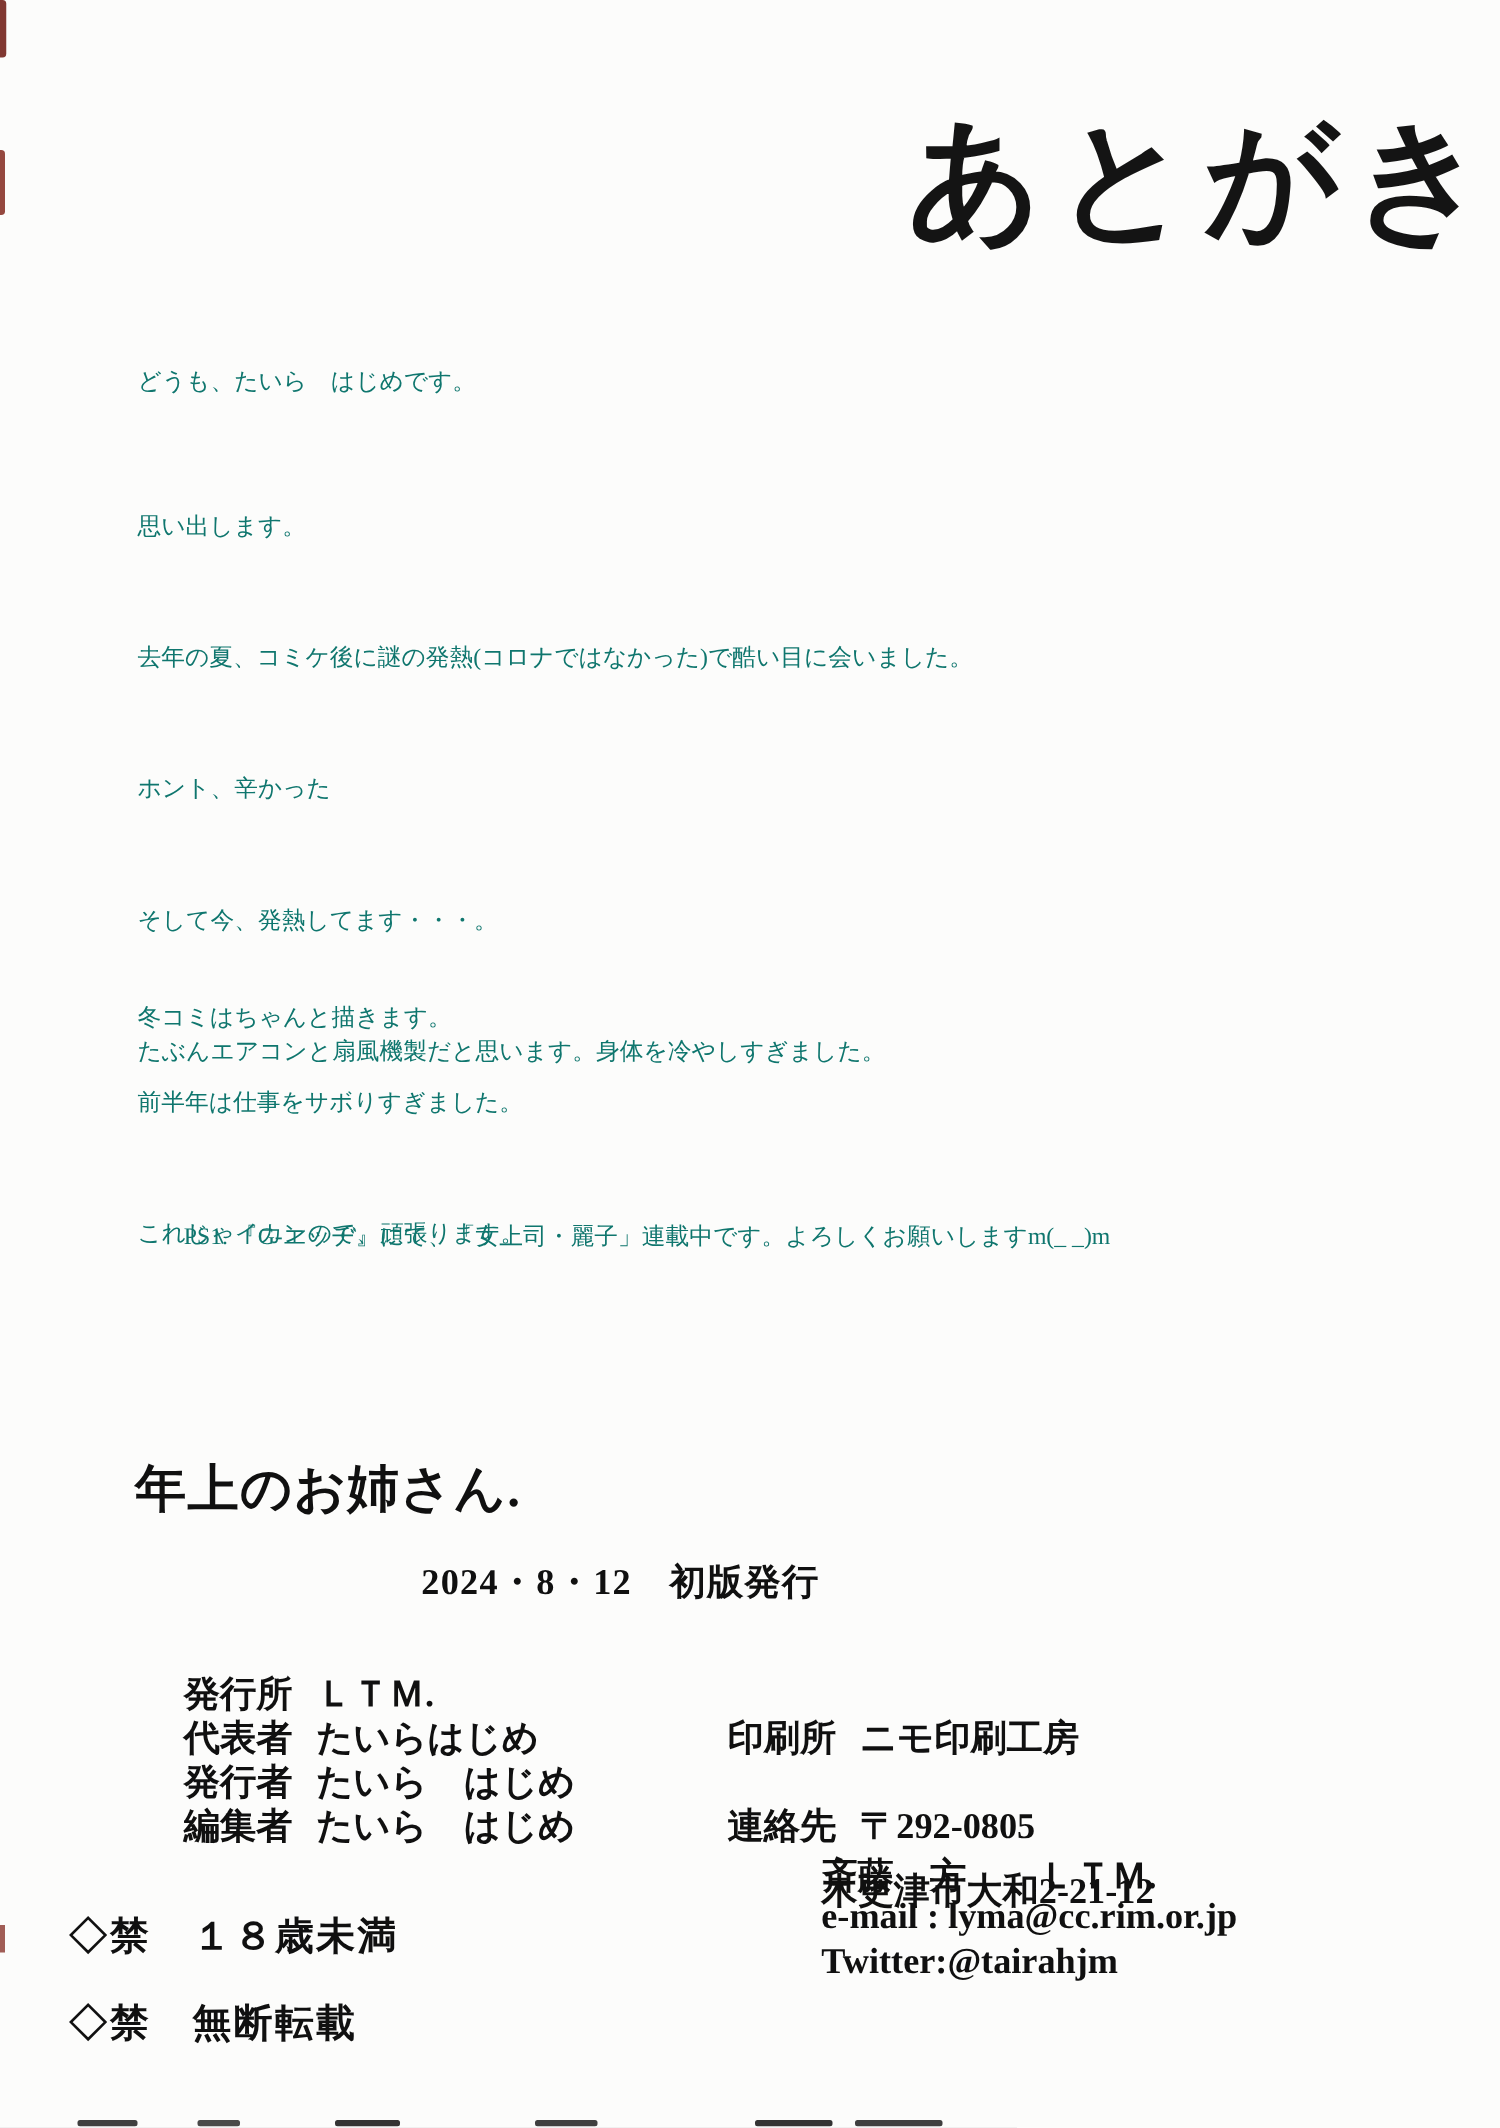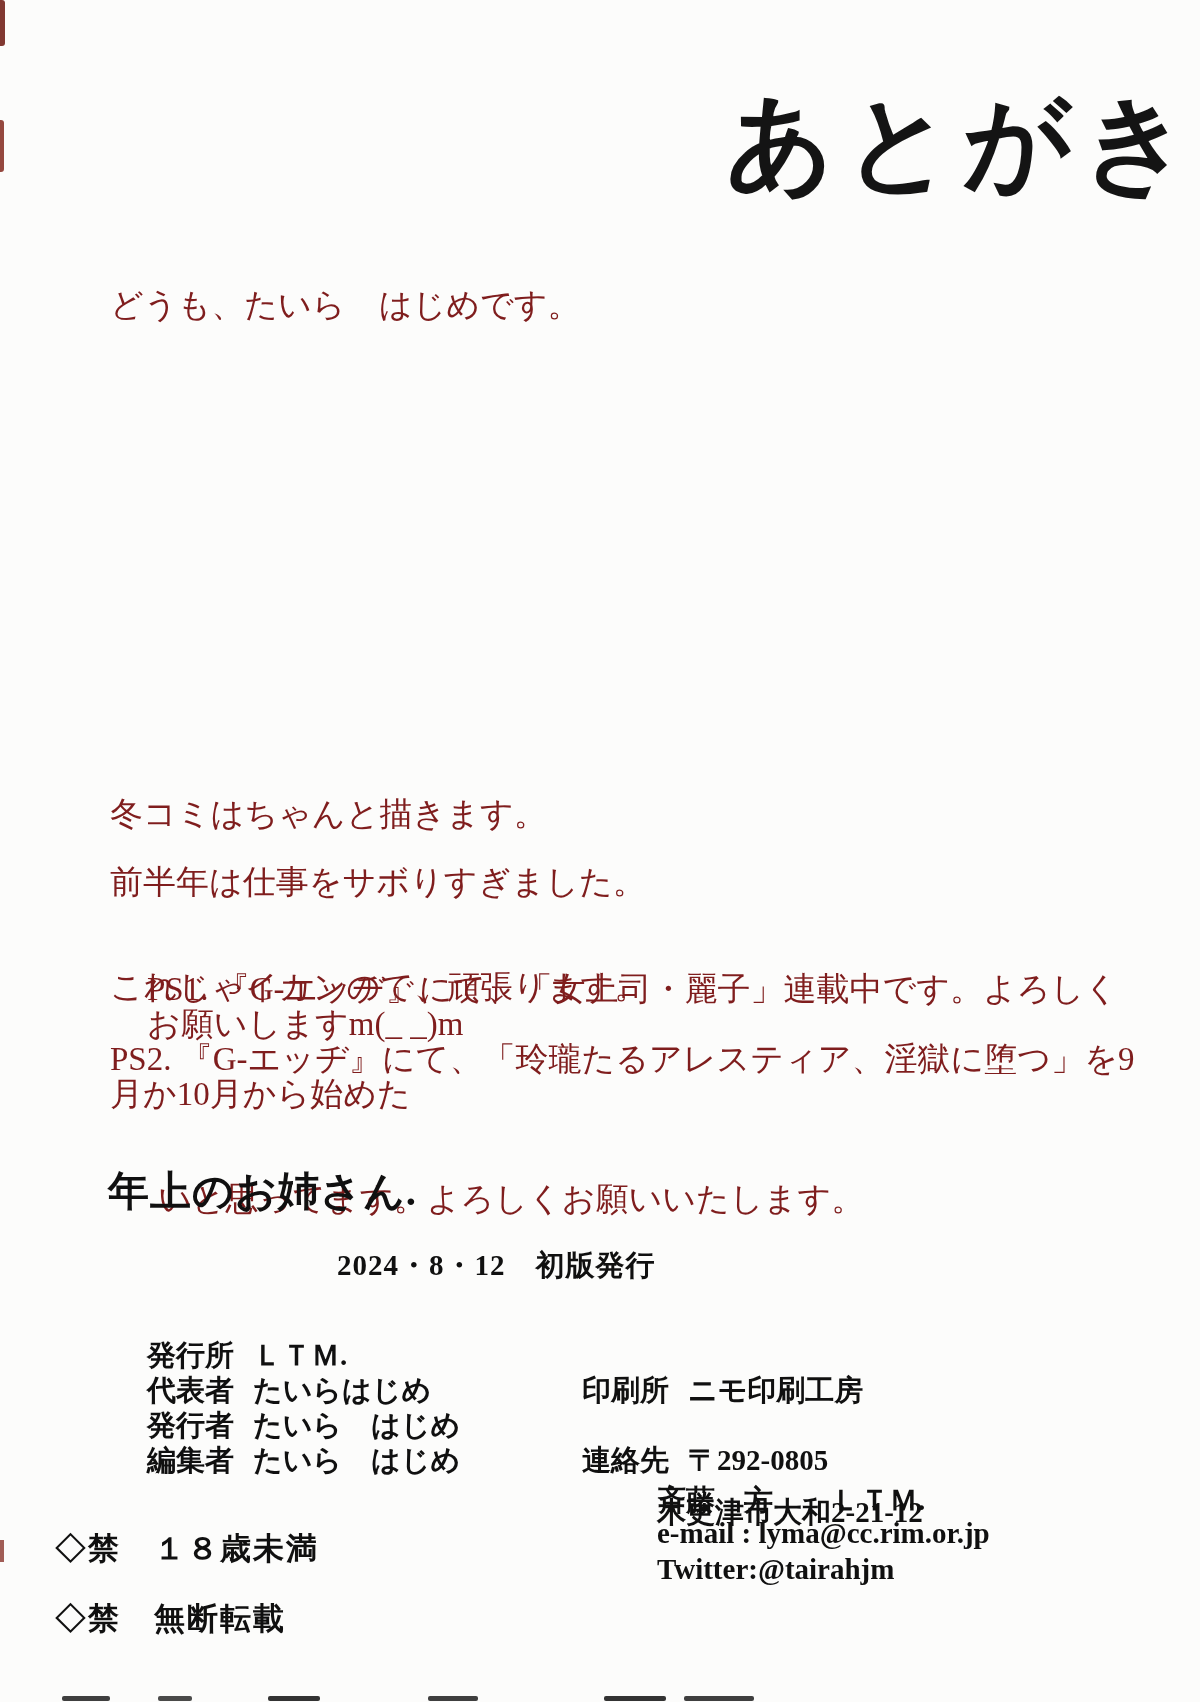--- a/index.html
+++ b/index.html
@@ -21,23 +21,23 @@
     font-size:106px;
     font-weight:600;
     letter-spacing:10px;
     color:#141414;
     white-space:pre;
   }
   
   .para{
     position:absolute;
     left:110px;right:50px;
-    font-size:33px;
+    font-size:19px;
     line-height:35px;
-    color:#7f1d1d;
+    color:#0f766e;
     white-space:pre-wrap;
   }
   .para .line{display:block;}
   .para .line.indent{padding-left:48px;}
   .p1{top:218px;}
   .p2{top:334px;}
   .p3{top:584px;}
   .p4{top:727px;}
   .p5{top:795px;}
   .p6{top:902px;margin-left:37px;}
@@ -109,39 +109,42 @@
 <body>
 
 <div class="page">
 
   <div class="afterword-title">あとがき</div>
 
   <div class="para p1">
     <span class="line">どうも、たいら　はじめです。</span>
   </div>
 
+  <div class="para p2">
+    <span class="line">思い出します。</span>
+    <span class="line">去年の夏、コミケ後に謎の発熱(コロナではなかった)で酷い目に会いました。</span>
+    <span class="line">ホント、辛かった</span>
+    <span class="line">そして今、発熱してます・・・。</span>
+    <span class="line">たぶんエアコンと扇風機製だと思います。身体を冷やしすぎました。</span>
+  </div>
 
 
   <div class="para p4">
     <span class="line">冬コミはちゃんと描きます。</span>
   </div>
 
   <div class="para p5">
     <span class="line">前半年は仕事をサボりすぎました。</span>
     <span class="line">これじゃイカンので、頑張ります。</span>
   </div>
 
   <div class="para p6">
     <span class="line">PS1. 『G-エッヂ』にて、「女上司・麗子」連載中です。よろしくお願いしますm(_ _)m</span>
   </div>
 
-  <div class="para p7">
-    <span class="line">PS2. 『G-エッヂ』にて、「玲瓏たるアレスティア、淫獄に堕つ」を9月か10月から始めた</span>
-    <span class="line indent">いと思ってます。よろしくお願いいたします。</span>
-  </div>
 
   <div class="colophon book-title">年上のお姉さん.</div>
   <div class="colophon edition">2024・8・12　初版発行</div>
 
   <div class="colophon crow col-left r1">
     <span class="lbl">発行所</span><span>ＬＴＭ.</span>
   </div>
   <div class="colophon crow col-left r2">
     <span class="lbl">代表者</span><span>たいらはじめ</span>
   </div>

